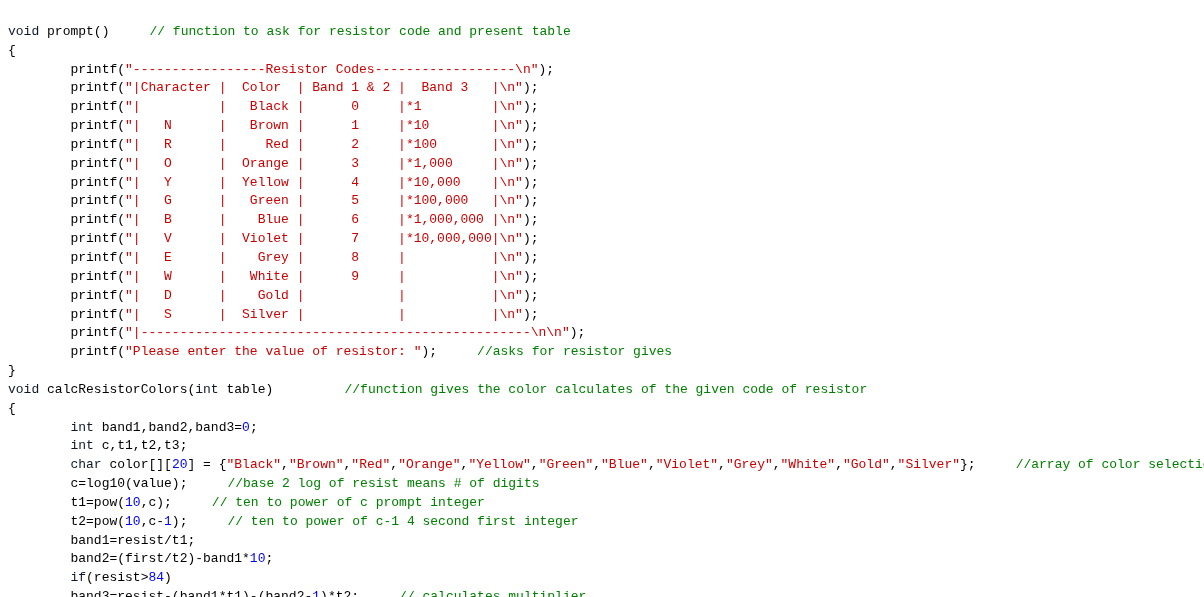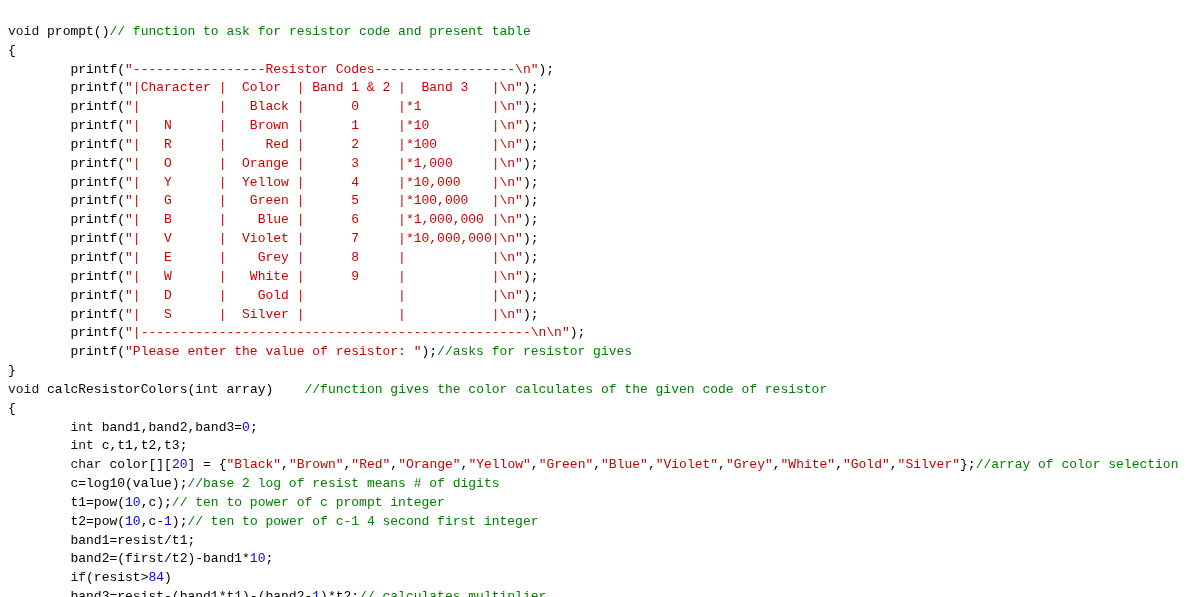--- a/index.html
+++ b/index.html
@@ -11,21 +11,21 @@
       color: #000;
       overflow: auto;
     }
     .code-container {
       padding: 4px 8px;
       white-space: pre;
       min-width: 1204px;
     }
     .kw-blue { color: #0f172a; } 
     .str-red { color: #cc0000; }
-    .comment { color: #008000; }
+    .comment { color: #008000; margin-left: 40px; }
     .num { color: #0000ff; }
     .plain { color: #000000; }
   </style>
 </head>
 <body>
 
 <div class="code-container">
 <span><span class="kw-blue">void</span> <span class="plain">prompt</span><span class="plain">()</span><span class="comment">// function to ask for resistor code and present table</span></span>
 <span><span class="plain">{</span></span>
 <span>        <span class="plain">printf(</span><span class="str-red">"-----------------Resistor Codes------------------\n"</span><span class="plain">);</span></span>
@@ -38,21 +38,21 @@
 <span>        <span class="plain">printf(</span><span class="str-red">"|   G      |   Green |      5     |*100,000   |\n"</span><span class="plain">);</span></span>
 <span>        <span class="plain">printf(</span><span class="str-red">"|   B      |    Blue |      6     |*1,000,000 |\n"</span><span class="plain">);</span></span>
 <span>        <span class="plain">printf(</span><span class="str-red">"|   V      |  Violet |      7     |*10,000,000|\n"</span><span class="plain">);</span></span>
 <span>        <span class="plain">printf(</span><span class="str-red">"|   E      |    Grey |      8     |           |\n"</span><span class="plain">);</span></span>
 <span>        <span class="plain">printf(</span><span class="str-red">"|   W      |   White |      9     |           |\n"</span><span class="plain">);</span></span>
 <span>        <span class="plain">printf(</span><span class="str-red">"|   D      |    Gold |            |           |\n"</span><span class="plain">);</span></span>
 <span>        <span class="plain">printf(</span><span class="str-red">"|   S      |  Silver |            |           |\n"</span><span class="plain">);</span></span>
 <span>        <span class="plain">printf(</span><span class="str-red">"|--------------------------------------------------\n\n"</span><span class="plain">);</span></span>
 <span>        <span class="plain">printf(</span><span class="str-red">"Please enter the value of resistor: "</span><span class="plain">);</span><span class="comment">//asks for resistor gives</span></span>
 <span><span class="plain">}</span></span>
-<span><span class="kw-blue">void</span> <span class="plain">calcResistorColors(</span><span class="kw-blue">int</span> <span class="plain">array)</span>    <span class="comment">//function gives the color calculates of the given code of resistor</span></span>
+<span><span class="kw-blue">void</span> <span class="plain">calcResistorColors(</span><span class="kw-blue">int</span> <span class="plain">table)</span>    <span class="comment">//function gives the color calculates of the given code of resistor</span></span>
 <span><span class="plain">{</span></span>
 <span>        <span class="kw-blue">int</span> <span class="plain">band1,band2,band3=</span><span class="num">0</span><span class="plain">;</span></span>
 <span>        <span class="kw-blue">int</span> <span class="plain">c,t1,t2,t3;</span></span>
 <span>        <span class="kw-blue">char</span> <span class="plain">color[][</span><span class="num">20</span><span class="plain">] = {</span><span class="str-red">"Black"</span><span class="plain">,</span><span class="str-red">"Brown"</span><span class="plain">,</span><span class="str-red">"Red"</span><span class="plain">,</span><span class="str-red">"Orange"</span><span class="plain">,</span><span class="str-red">"Yellow"</span><span class="plain">,</span><span class="str-red">"Green"</span><span class="plain">,</span><span class="str-red">"Blue"</span><span class="plain">,</span><span class="str-red">"Violet"</span><span class="plain">,</span><span class="str-red">"Grey"</span><span class="plain">,</span><span class="str-red">"White"</span><span class="plain">,</span><span class="str-red">"Gold"</span><span class="plain">,</span><span class="str-red">"Silver"</span><span class="plain">};</span><span class="comment">//array of color selection</span></span>
 <span>        <span class="plain">c=log10(value);</span><span class="comment">//base 2 log of resist means # of digits</span></span>
 <span>        <span class="plain">t1=pow(</span><span class="num">10</span><span class="plain">,c);</span><span class="comment">// ten to power of c prompt integer</span></span>
 <span>        <span class="plain">t2=pow(</span><span class="num">10</span><span class="plain">,c-</span><span class="num">1</span><span class="plain">);</span><span class="comment">// ten to power of c-1 4 second first integer</span></span>
 <span>        <span class="plain">band1=resist/t1;</span></span>
 <span>        <span class="plain">band2=(first/t2)-band1*</span><span class="num">10</span><span class="plain">;</span></span>
 <span>        <span class="kw-blue">if</span><span class="plain">(resist&gt;</span><span class="num">84</span><span class="plain">)</span></span>

